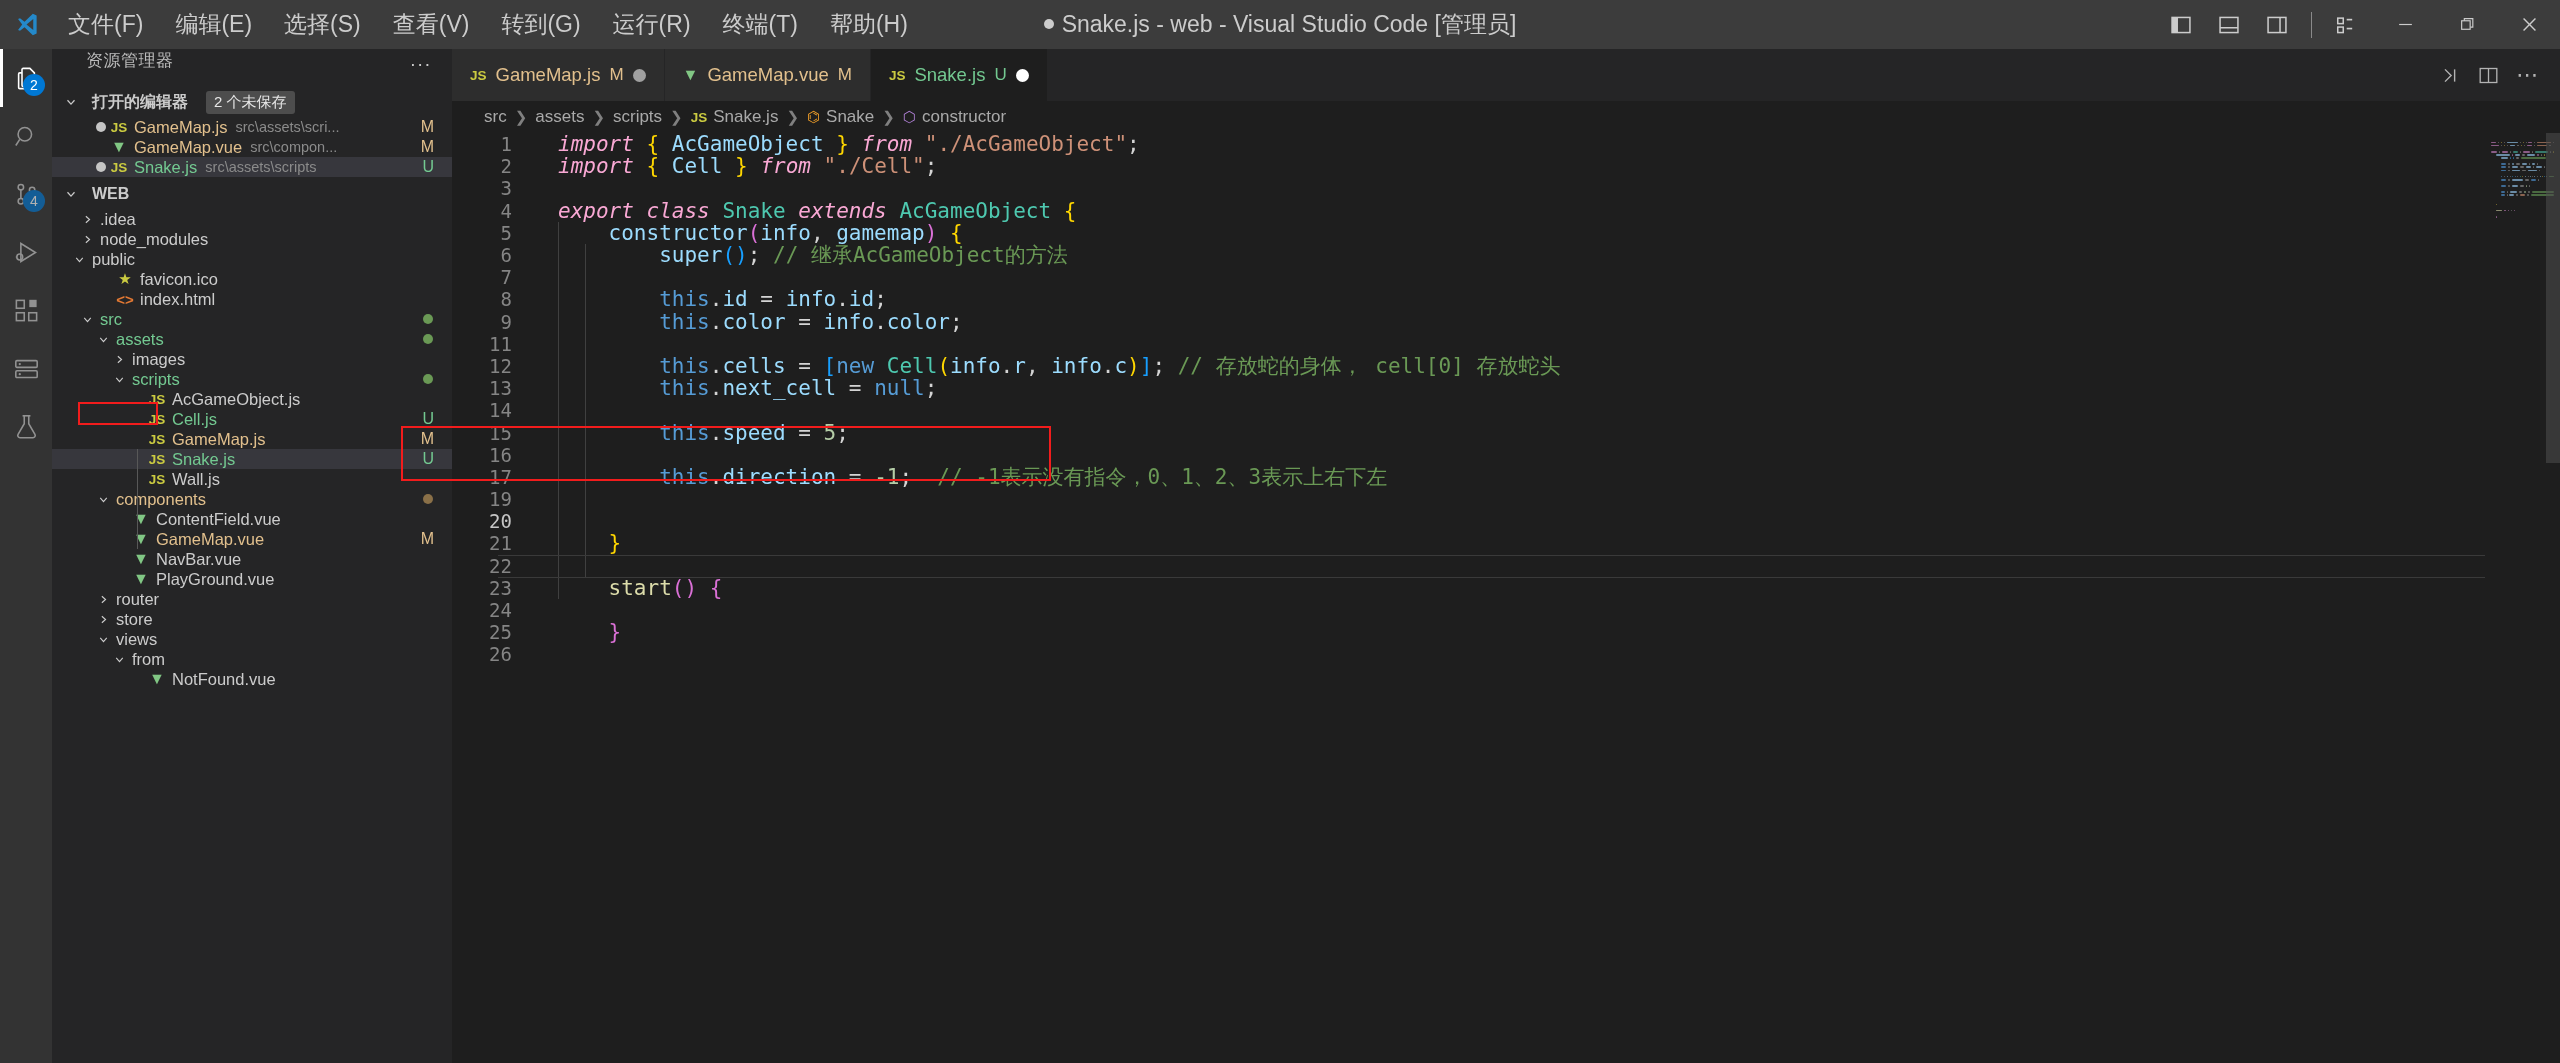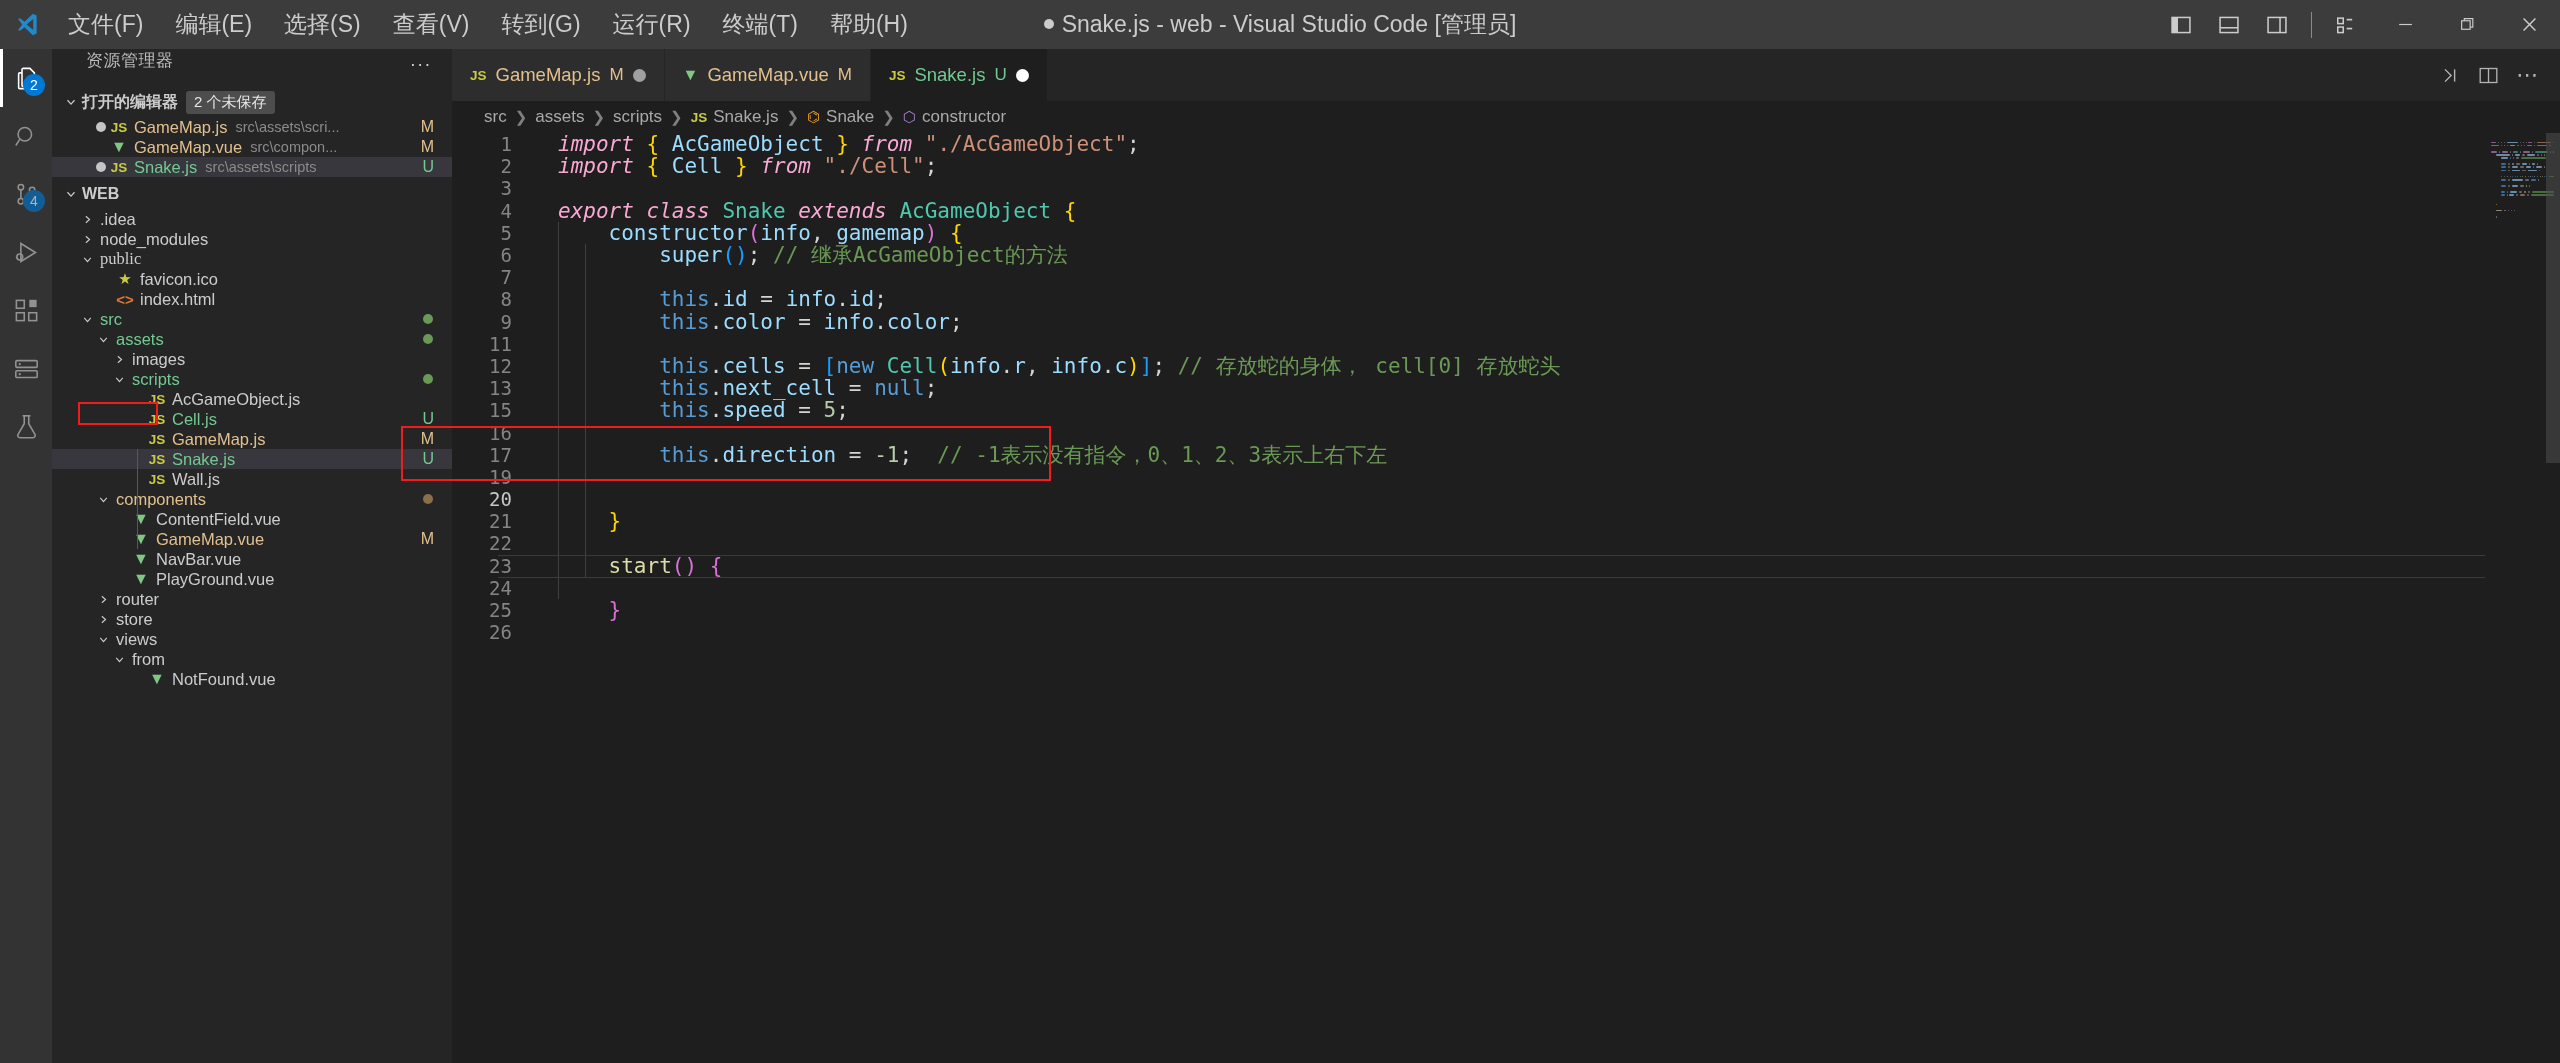--- a/index.html
+++ b/index.html
@@ -60,21 +60,21 @@
     width: 400px; background: #252526; flex: 0 0 400px; display: flex; flex-direction: column;
     color: #cccccc; position: relative;
   }
   .sb-header {
     height: 38px; display: flex; justify-content: space-between;
     padding: 0 14px 0 34px; font-size: 17px; color: #bbbbbb; letter-spacing: .5px;
   }
   .sb-dots { letter-spacing: 2px; font-size: 19px; color: #cccccc; padding: 0 6px; }
 
   .section-head {
-    height: 30px; display: flex; align-items: center; gap: 2px; padding-left: 10px;
+    height: 30px; display: flex; align-items: center; gap: 12px; padding-left: 10px;
     font-size: 16px; font-weight: bold; color: #cccccc;
   }
   .chev { width: 18px; display:inline-flex; align-items:center; justify-content:center; color:#cccccc; }
   .unsaved-badge {
     background: #4d4d4d; color: #e7e7e7; font-size: 15px; font-weight: normal;
     padding: 2px 8px; border-radius: 3px; margin-left: 6px;
   }
 
   .row {
     height: 20px; display: flex; align-items: center; font-size: 16.5px;
@@ -375,21 +375,21 @@
           </div>
           <div class="row" style="padding-left: 26px;">
             <span class="chev">
               <svg width="13" height="13" viewBox="0 0 16 16">
                 <polyline points="6,4 10.5,8 6,12" fill="none" stroke="#cccccc" stroke-width="1.4"></polyline>
               </svg>
             </span>
             <span style="width:2px;display:inline-block"></span>
             <span class="fname c-plain">node_modules</span>
           </div>
-          <div class="row" style="padding-left: 26px; font-family: Liberation Serif, serif;">
+          <div class="row" style="padding-left: 18px;">
             <span class="chev">
               <svg width="13" height="13" viewBox="0 0 16 16">
                 <polyline points="4,6 8,10.5 12,6" fill="none" stroke="#cccccc" stroke-width="1.4"></polyline>
               </svg>
             </span>
             <span style="width:2px;display:inline-block"></span>
             <span class="fname c-plain">public</span>
           </div>
           <div class="row" style="padding-left: 42px;">
             <span class="chev"></span>
@@ -637,20 +637,21 @@
             <div class="cline"><span class="lnum">3</span><span class="ctext"></span></div>
             <div class="cline"><span class="lnum">4</span><span class="ctext"><span class="t-kw">export</span><span class="t-plain"> </span><span class="t-kw">class</span><span class="t-plain"> </span><span class="t-cls">Snake</span><span class="t-plain"> </span><span class="t-kw">extends</span><span class="t-plain"> </span><span class="t-cls">AcGameObject</span><span class="t-plain"> </span><span class="t-br-y">{</span></span></div>
             <div class="cline"><span class="lnum">5</span><span class="ctext"><span class="t-plain">    </span><span class="t-var">constructor</span><span class="t-br-p">(</span><span class="t-var">info</span><span class="t-plain">, </span><span class="t-var">gamemap</span><span class="t-br-p">)</span><span class="t-plain"> </span><span class="t-br-y">{</span></span></div>
             <div class="cline"><span class="lnum">6</span><span class="ctext"><span class="t-plain">        </span><span class="t-var">super</span><span class="t-br-b">(</span><span class="t-br-b">)</span><span class="t-plain">; </span><span class="t-com">// 继承AcGameObject的方法</span></span></div>
             <div class="cline"><span class="lnum">7</span><span class="ctext"></span></div>
             <div class="cline"><span class="lnum">8</span><span class="ctext"><span class="t-plain">        </span><span class="t-this">this</span><span class="t-plain">.</span><span class="t-var">id</span><span class="t-plain"> = </span><span class="t-var">info</span><span class="t-plain">.</span><span class="t-var">id</span><span class="t-plain">;</span></span></div>
             <div class="cline"><span class="lnum">9</span><span class="ctext"><span class="t-plain">        </span><span class="t-this">this</span><span class="t-plain">.</span><span class="t-var">color</span><span class="t-plain"> = </span><span class="t-var">info</span><span class="t-plain">.</span><span class="t-var">color</span><span class="t-plain">;</span></span></div>
             <div class="cline"><span class="lnum">11</span><span class="ctext"></span></div>
             <div class="cline"><span class="lnum">12</span><span class="ctext"><span class="t-plain">        </span><span class="t-this">this</span><span class="t-plain">.</span><span class="t-var">cells</span><span class="t-plain"> = </span><span class="t-br-b">[</span><span class="t-kw2">new</span><span class="t-plain"> </span><span class="t-cls">Cell</span><span class="t-br-y">(</span><span class="t-var">info</span><span class="t-plain">.</span><span class="t-var">r</span><span class="t-plain">, </span><span class="t-var">info</span><span class="t-plain">.</span><span class="t-var">c</span><span class="t-br-y">)</span><span class="t-br-b">]</span><span class="t-plain">; </span><span class="t-com">// 存放蛇的身体， cell[0] 存放蛇头</span></span></div>
             <div class="cline"><span class="lnum">13</span><span class="ctext"><span class="t-plain">        </span><span class="t-this">this</span><span class="t-plain">.</span><span class="t-var">next_cell</span><span class="t-plain"> = </span><span class="t-kw2">null</span><span class="t-plain">;</span></span></div>
+            <div class="cline"><span class="lnum">14</span><span class="ctext"></span></div>
             <div class="cline"><span class="lnum">15</span><span class="ctext"><span class="t-plain">        </span><span class="t-this">this</span><span class="t-plain">.</span><span class="t-var">speed</span><span class="t-plain"> = </span><span class="t-num">5</span><span class="t-plain">;</span></span></div>
             <div class="cline"><span class="lnum">16</span><span class="ctext"></span></div>
             <div class="cline"><span class="lnum">17</span><span class="ctext"><span class="t-plain">        </span><span class="t-this">this</span><span class="t-plain">.</span><span class="t-var">direction</span><span class="t-plain"> = </span><span class="t-num">-1</span><span class="t-plain">;  </span><span class="t-com">// -1表示没有指令，0、1、2、3表示上右下左</span></span></div>
             <div class="cline"><span class="lnum">19</span><span class="ctext"></span></div>
             <div class="cline"><span class="lnum cur">20</span><span class="ctext"></span></div>
             <div class="cline"><span class="lnum">21</span><span class="ctext"><span class="t-plain">    </span><span class="t-br-y">}</span></span></div>
             <div class="cline"><span class="lnum">22</span><span class="ctext"></span></div>
             <div class="cline"><span class="lnum">23</span><span class="ctext"><span class="t-plain">    </span><span class="t-fn">start</span><span class="t-br-p">(</span><span class="t-br-p">)</span><span class="t-plain"> </span><span class="t-br-p">{</span></span></div>
             <div class="cline"><span class="lnum">24</span><span class="ctext"></span></div>
             <div class="cline"><span class="lnum">25</span><span class="ctext"><span class="t-plain">    </span><span class="t-br-p">}</span></span></div>

